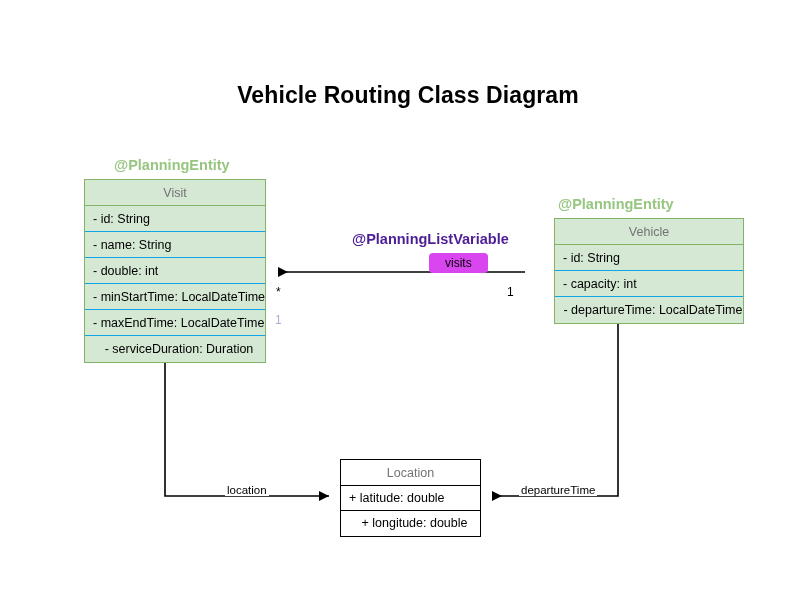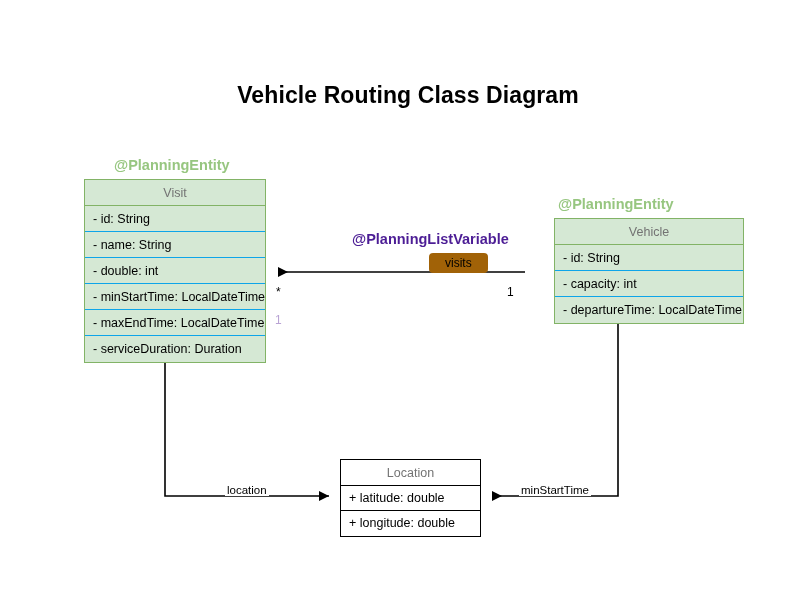--- a/index.html
+++ b/index.html
@@ -81,32 +81,33 @@
     white-space: nowrap;
     overflow: hidden;
   }
   .uml-class.plain .cls-attr {
     border-bottom: 1px solid #000000;
     line-height: 25px;
     height: 25px;
   }
   .uml-class .cls-attr:last-child {
     border-bottom: none;
+    text-align: center;
   }
 
   .edge-label {
     position: absolute;
     font-size: 11.5px;
     color: #000000;
     background: #ffffff;
     white-space: nowrap;
     padding: 0 2px;
   }
   .edge-label.badge {
-    background: #a16207;
+    background: #d946ef;
     border-radius: 4px;
     padding: 3px 16px;
     font-size: 12px;
   }
   .mult {
     position: absolute;
     font-size: 12px;
     color: #000000;
     white-space: nowrap;
   }
@@ -168,15 +169,15 @@
   <div class="edge-label badge" style="left:429px; top:253px;">visits</div>
 
   <div class="mult" style="left:276px; top:285px;">*</div>
 
   <div class="mult lilac" style="left:275px; top:313px;">1</div>
 
   <div class="mult" style="left:507px; top:285px;">1</div>
 
   <div class="edge-label" style="left:225px; top:484px;">location</div>
 
-  <div class="edge-label" style="left:519px; top:484px;">minStartTime</div>
+  <div class="edge-label" style="left:519px; top:484px;">departureTime</div>
 
 </div>
 
 </body></html>

